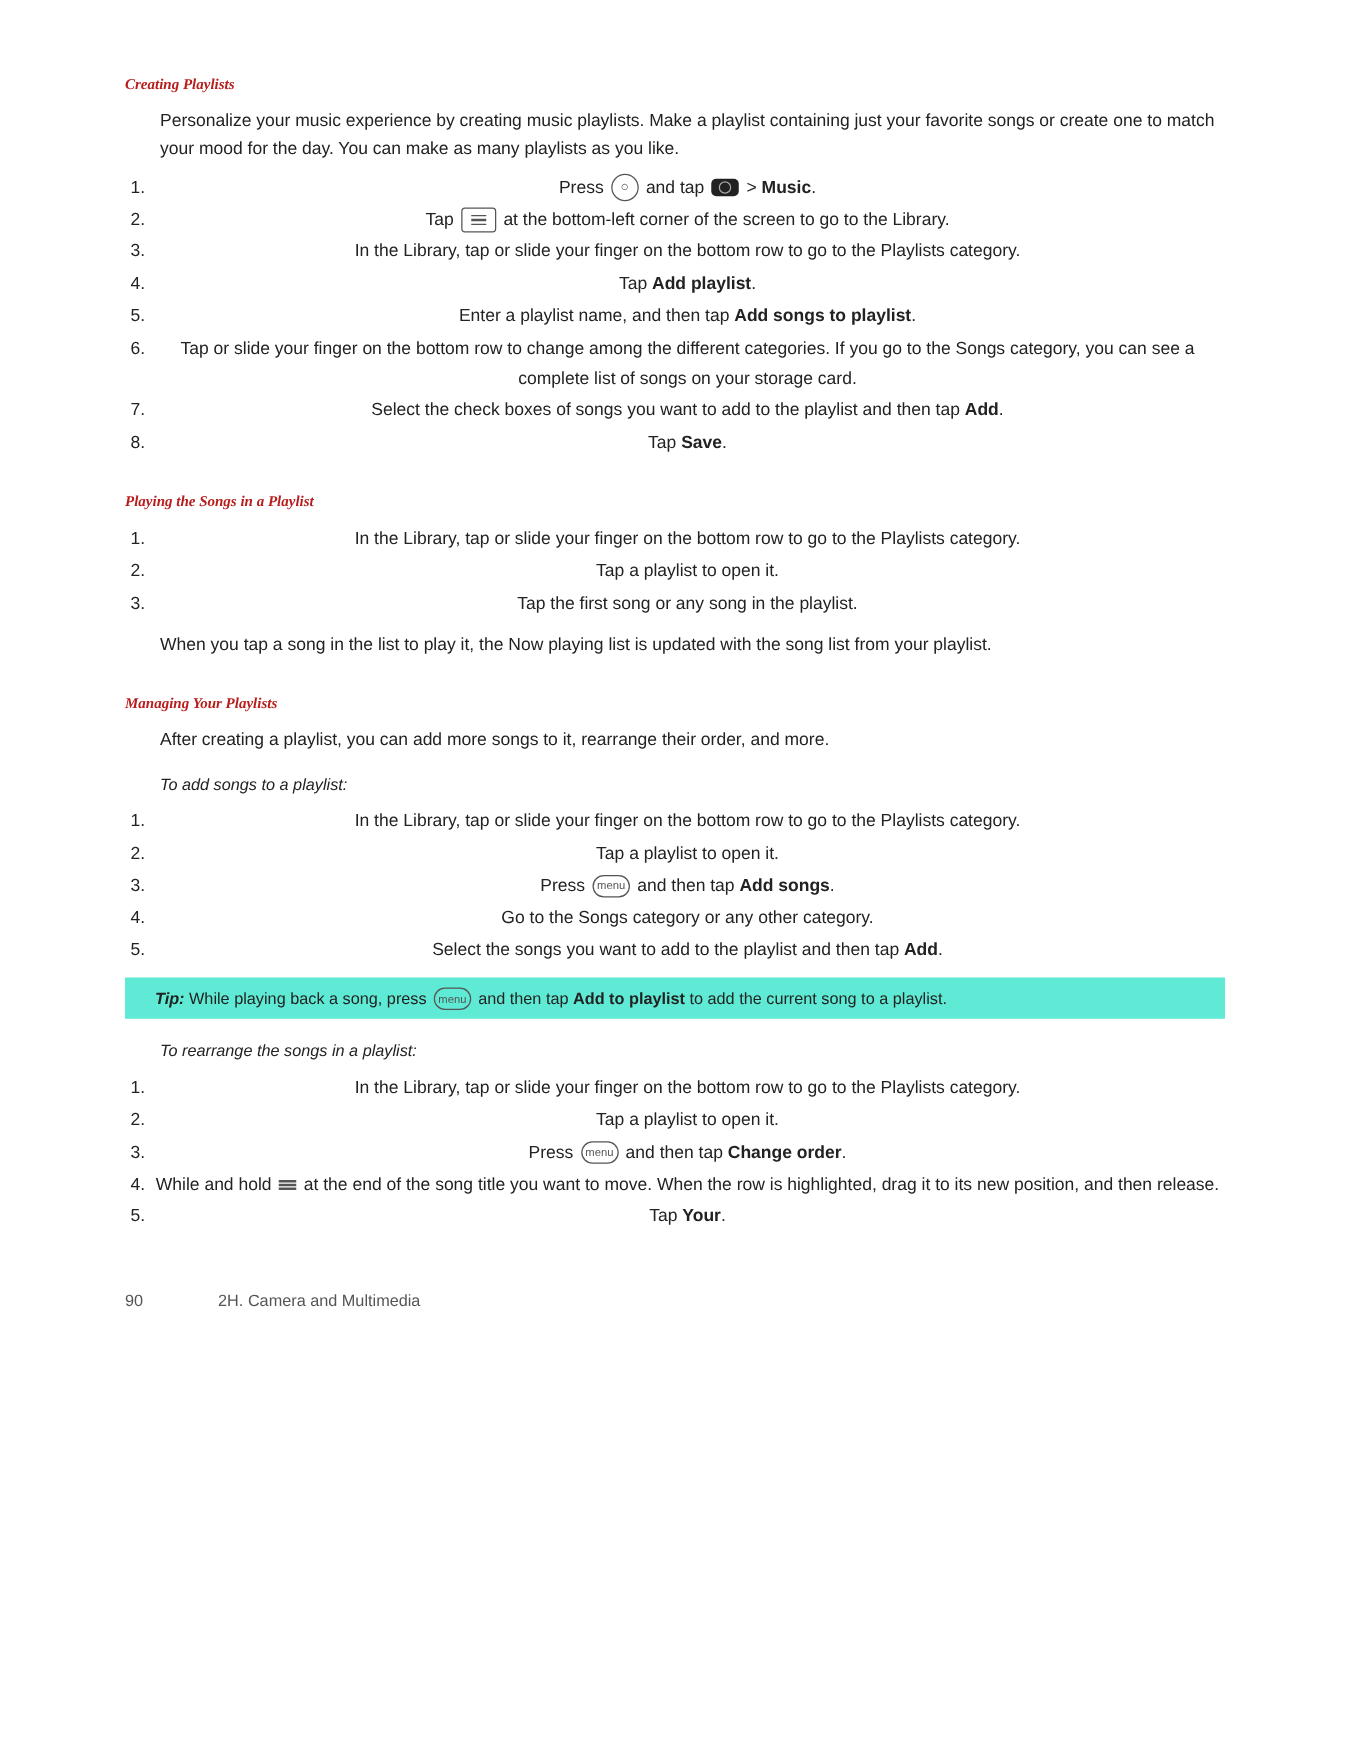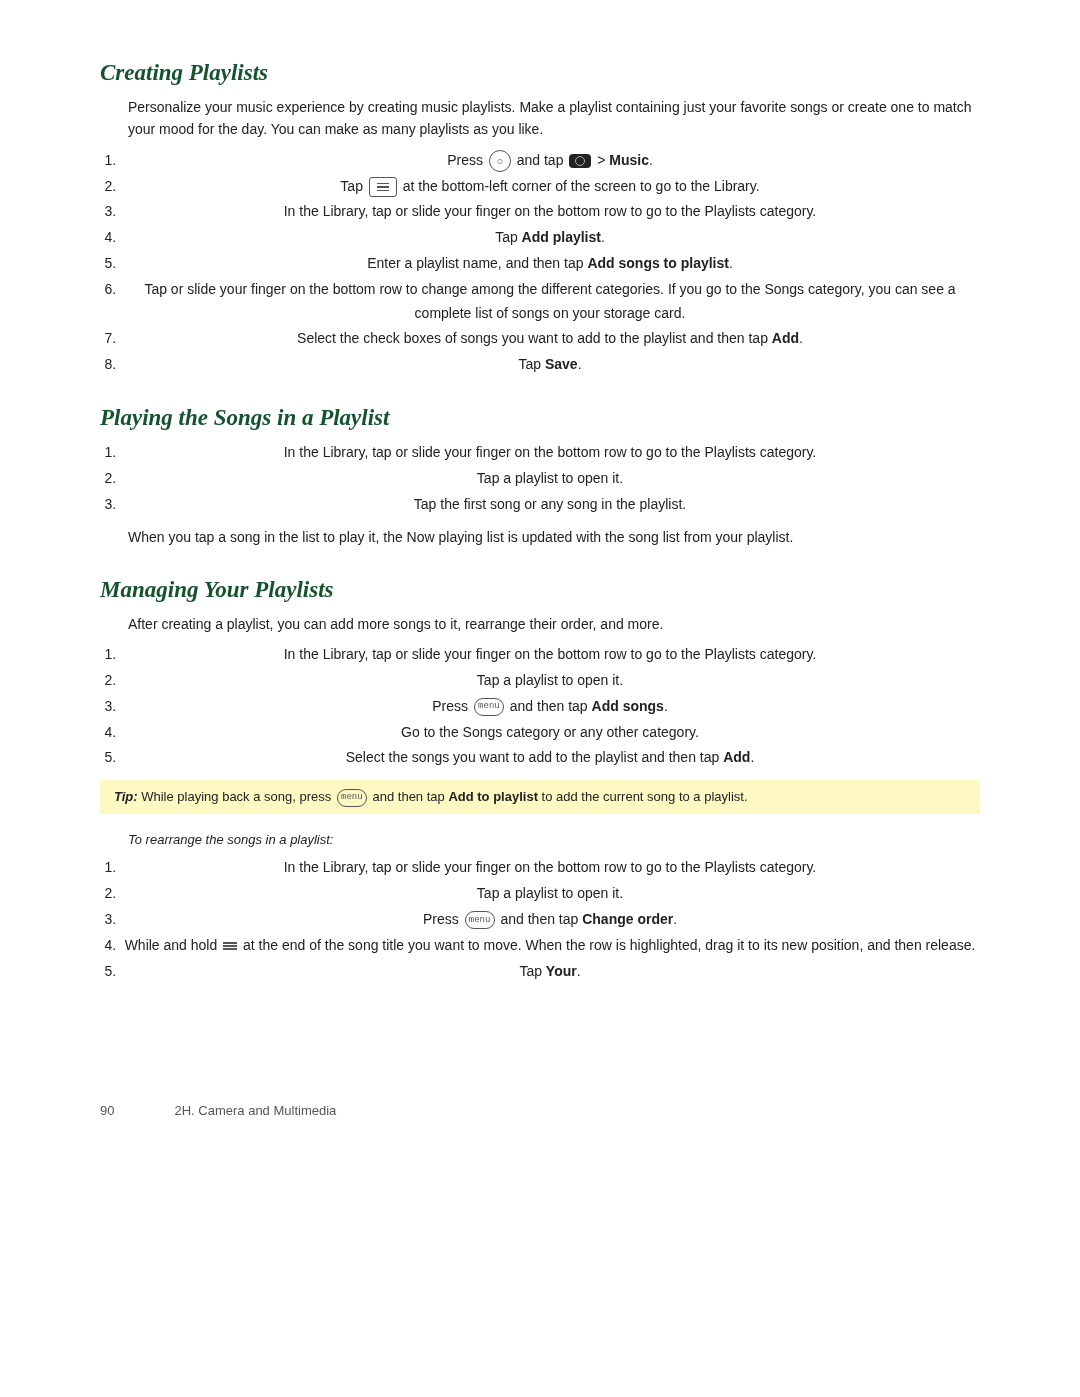--- a/index.html
+++ b/index.html
@@ -9,23 +9,23 @@
       font-size: 14px;
       color: #222;
       width: 1080px;
       min-height: 1397px;
       padding: 60px 100px 60px 100px;
     }
     h2 {
       font-family: Georgia, 'Times New Roman', serif;
       font-style: italic;
       font-weight: bold;
-      font-size: 23px;
+      font-size: 12px;
       margin-bottom: 10px;
-      color: #14532d;
+      color: #b91c1c;
     }
     p {
       line-height: 1.6;
       margin-bottom: 8px;
       margin-left: 28px;
     }
     ol {
       margin-left: 20px;
       margin-bottom: 10px;
       text-align: center;
@@ -98,44 +98,44 @@
       justify-content: center;
       width: 30px;
       height: 18px;
       border-radius: 9px;
       border: 1.5px solid #555;
       vertical-align: middle;
       margin: 0 2px;
       font-size: 9px;
       color: #555;
       font-style: normal;
-      font-family: Liberation Mono, monospace;
+      font-family: Liberation Sans, sans-serif;
     }
     .tip-box {
-      background: #fef9c3;
+      background: #5eead4;
       border: none;
-      padding: 7px 14px;
+      padding: 7px 24px;
       margin: 8px 0 8px 0;
       font-size: 13px;
       line-height: 1.5;
     }
     .tip-label {
       font-style: italic;
       font-weight: bold;
     }
     .italic-heading {
       font-style: italic;
       font-size: 13px;
       font-weight: normal;
       margin-bottom: 6px;
       margin-top: 16px;
       color: #222;
     }
     .footer {
-      margin-top: 120px;
+      margin-top: 48px;
       font-size: 13px;
       color: #555;
       display: flex;
       gap: 60px;
     }
     .drag-icon {
       display: inline-flex;
       flex-direction: column;
       gap: 1.5px;
       vertical-align: middle;
@@ -208,20 +208,21 @@
       <span>Tap the first song or any song in the playlist.</span>
     </li>
   </ol>
   <p>When you tap a song in the list to play it, the Now playing list is updated with the song list from your playlist.</p>
 </div>
 
 <div class="section">
   <h2>Managing Your Playlists</h2>
   <p>After creating a playlist, you can add more songs to it, rearrange their order, and more.</p>
 
+  <p class="italic-heading"><em>To add songs to a playlist:</em></p>
   <ol>
     <li>
       <span>In the Library, tap or slide your finger on the bottom row to go to the Playlists category.</span>
     </li>
     <li>
       <span>Tap a playlist to open it.</span>
     </li>
     <li>
       <span>Press </span>
       <span class="menu-btn-round">menu</span>

